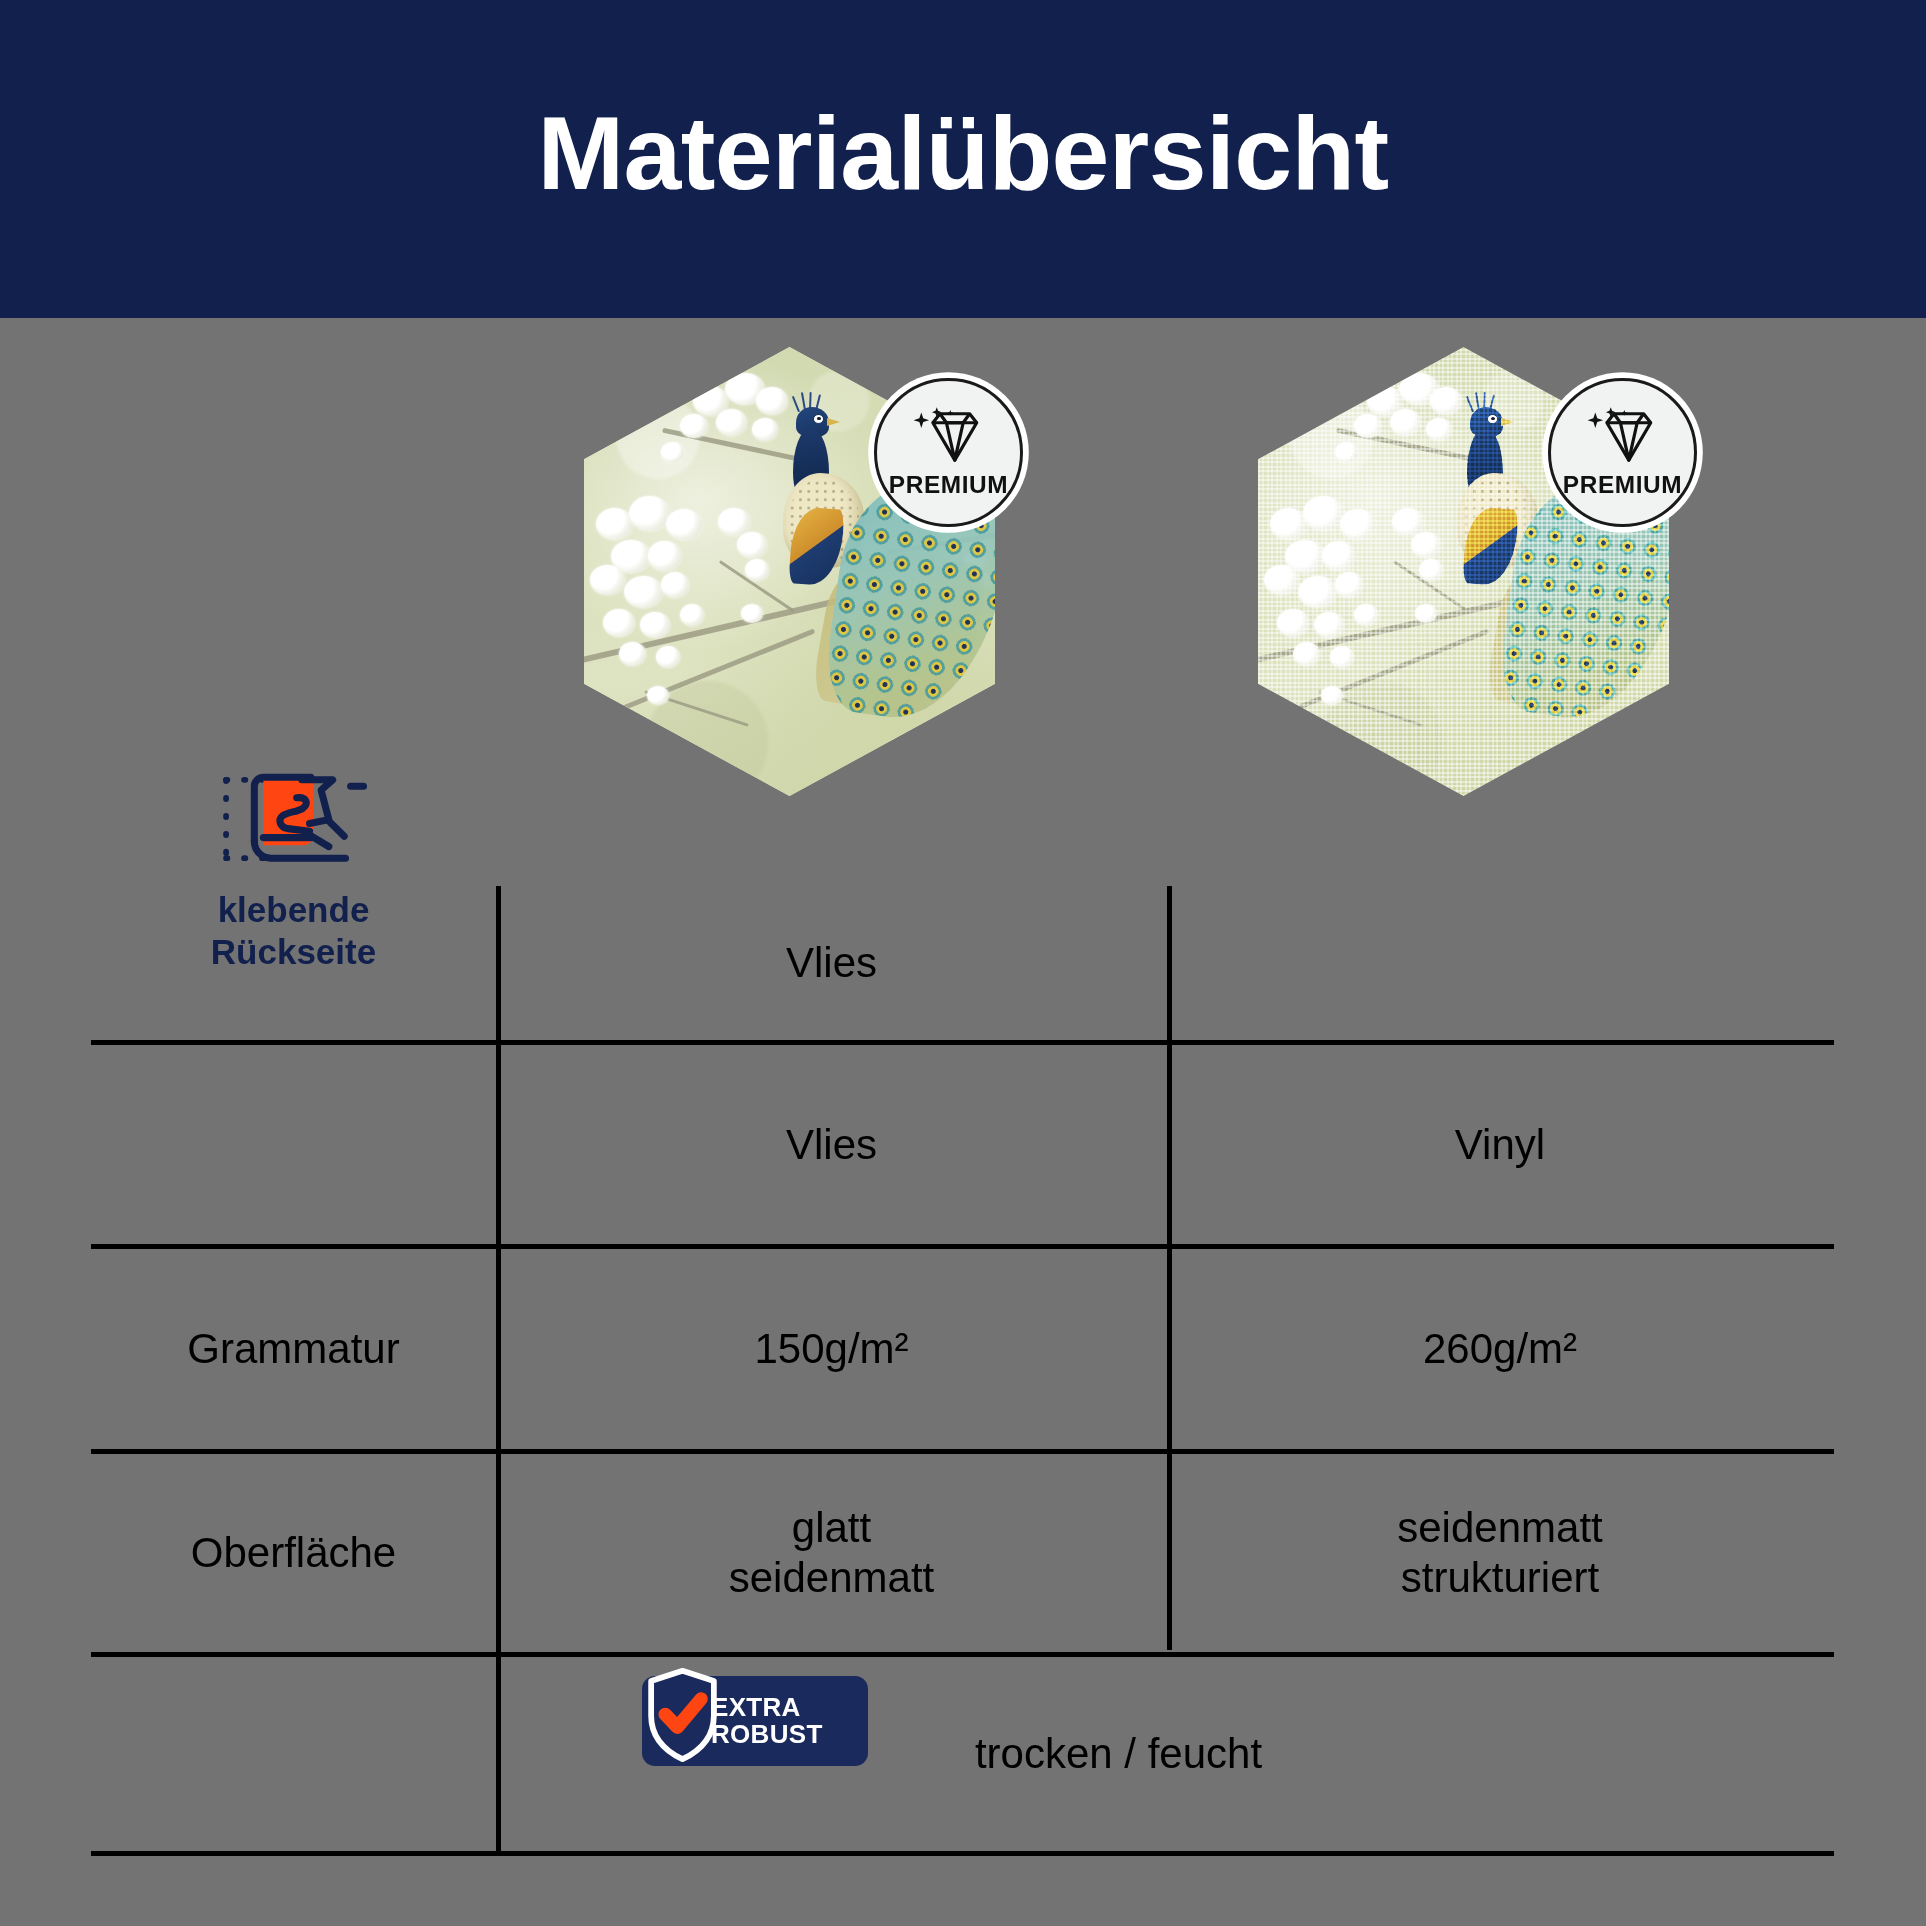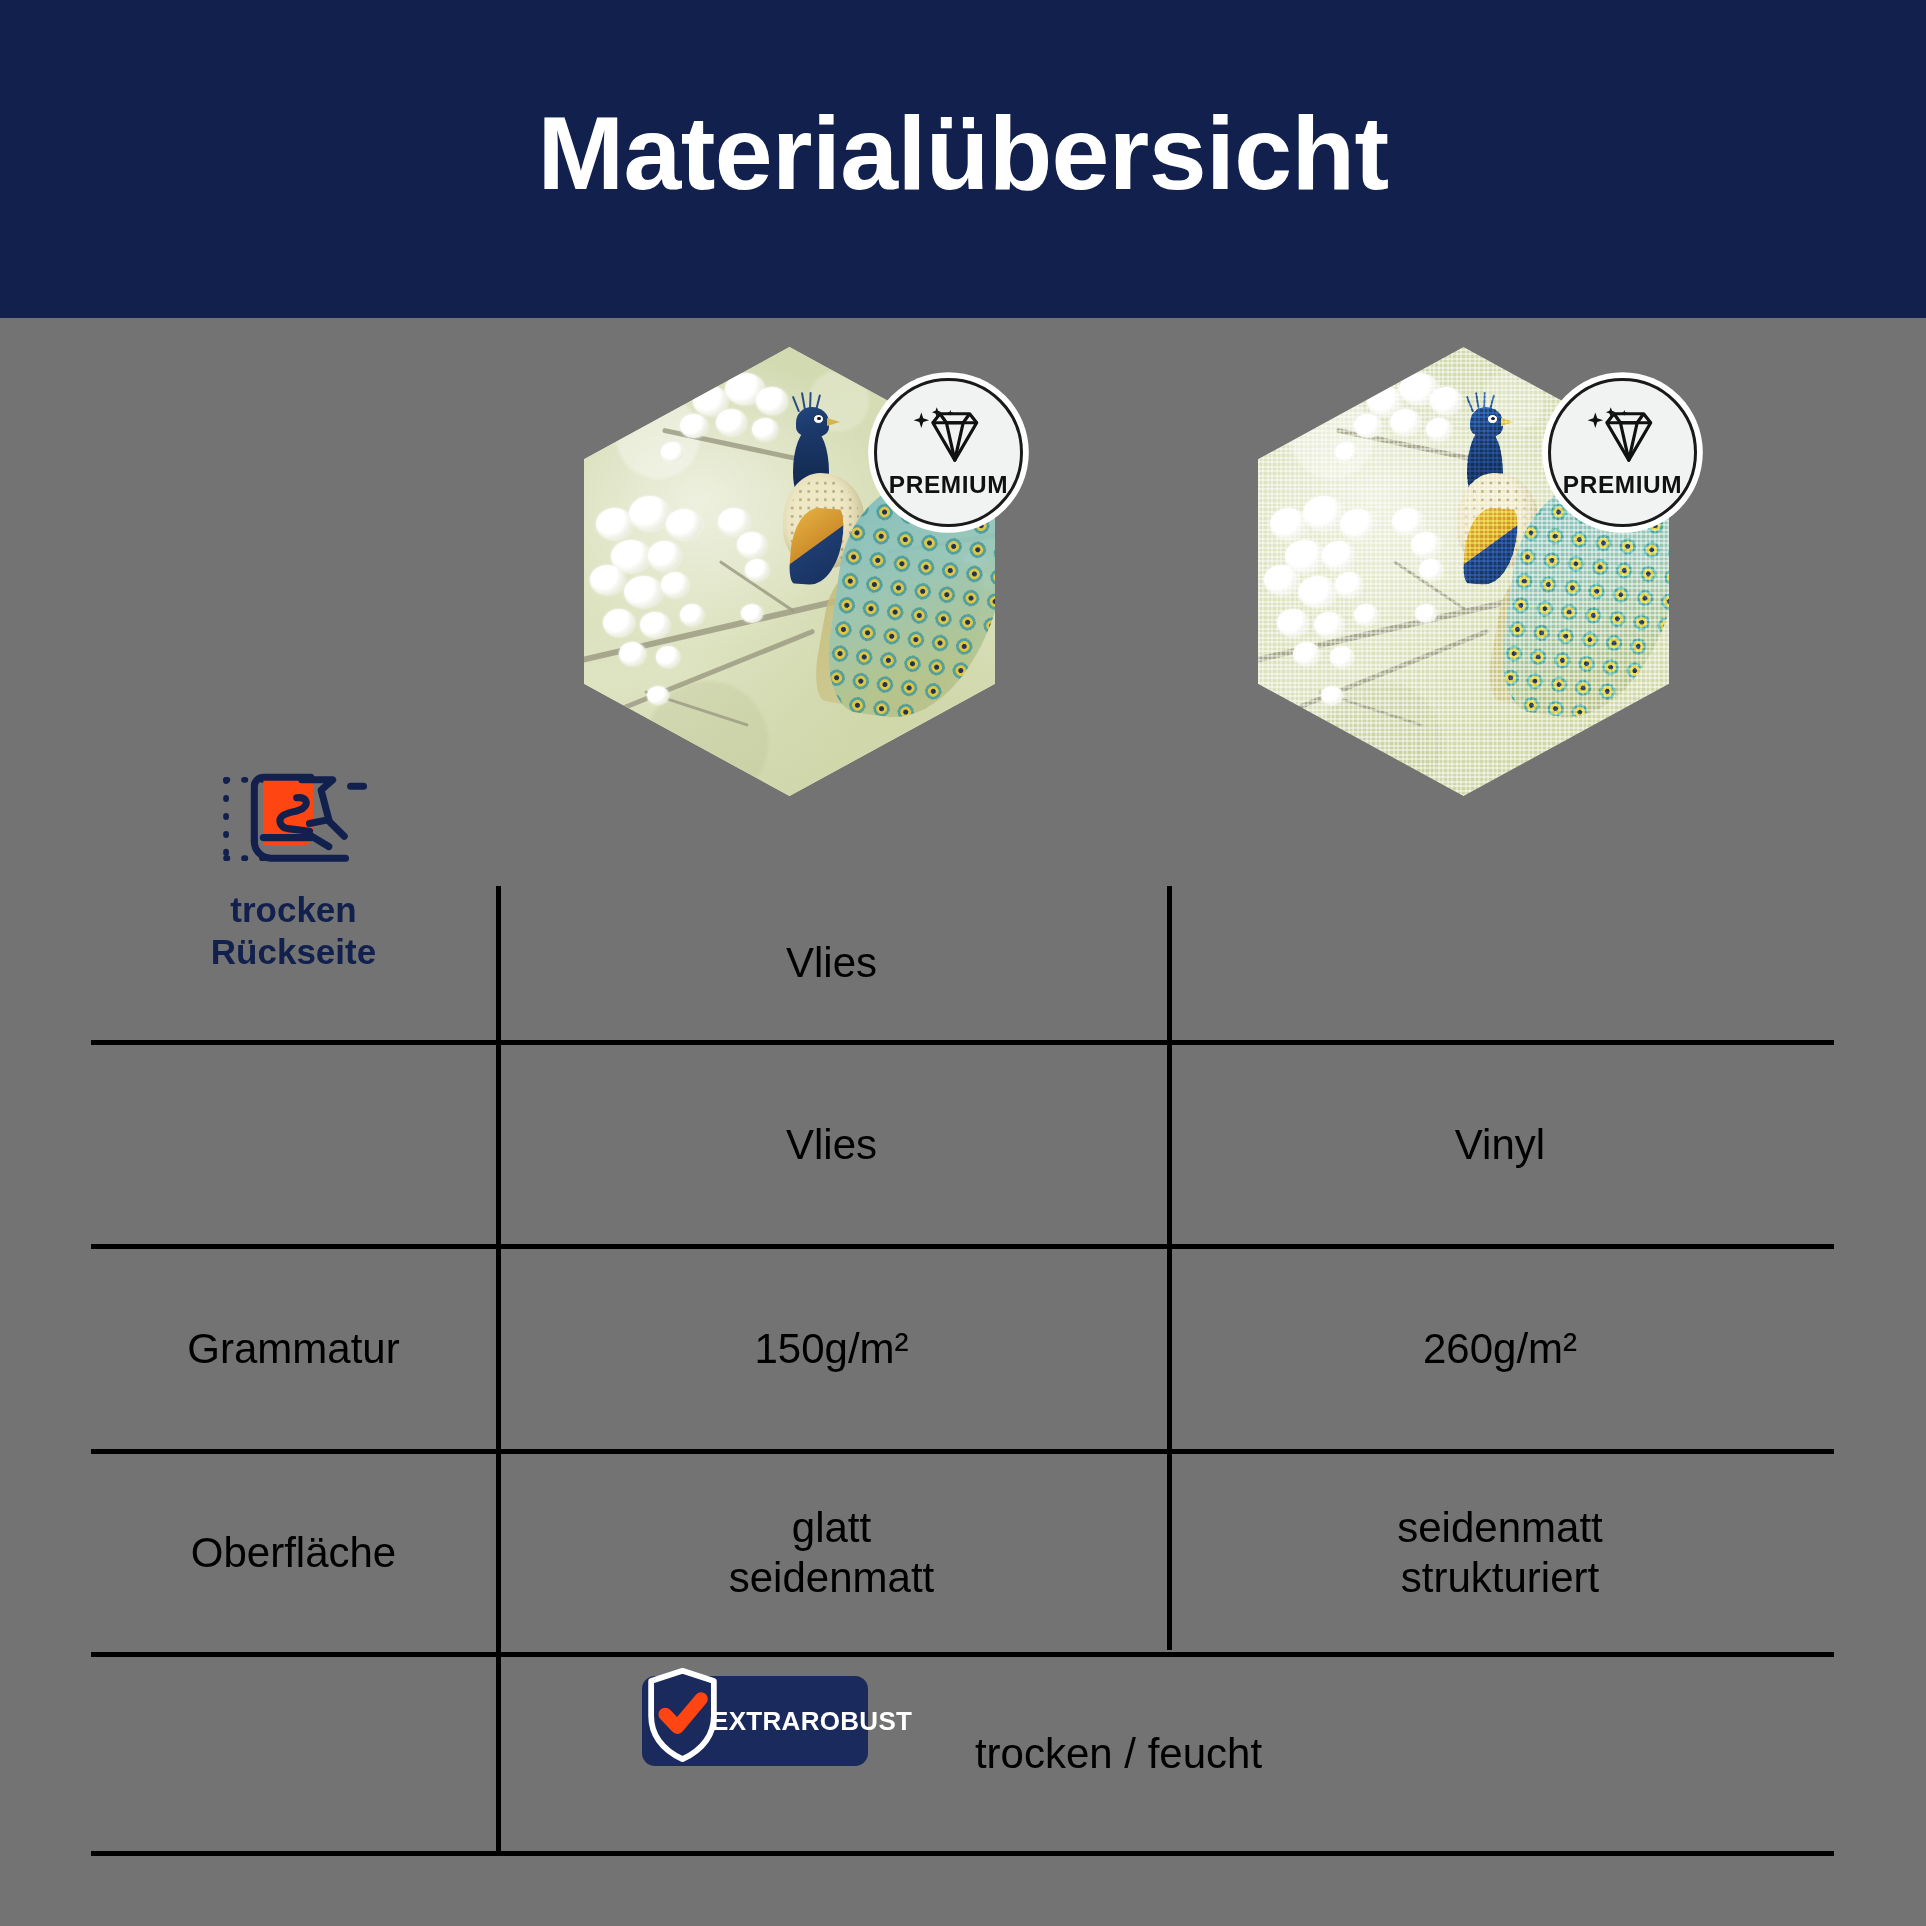--- a/index.html
+++ b/index.html
@@ -259,27 +259,26 @@
     left: 642px; top: 1676px;
     width: 226px; height: 90px;
     background: #1b2a5c;
     border-radius: 13px;
     display: flex;
     align-items: center;
     z-index: 3;
   }
   .robust-text {
     display: flex;
-    flex-direction: row;
+    flex-direction: column;
     justify-content: center;
     margin-left: 69px;
     color: #ffffff;
     font-weight: 800;
     line-height: 1.02;
-    text-align: center;
   }
   .robust-line1 { font-size: 26px; letter-spacing: 0.3px; }
   .robust-line2 { font-size: 26px; letter-spacing: 0.3px; }
   .shield-holder {
     position: absolute;
     left: 5.1px; top: -9px;
     width: 71px; height: 96px;
   }
 </style>
 </head>
@@ -477,21 +476,21 @@
           <path d="M64 130 a26 26 0 0 0 26 26 h116"></path>
 
           <path d="M130 62 c14 -2 20 8 10 16 c-8 6 -24 6 -32 12 c-8 6 -4 18 8 20 l34 4"></path>
           <path d="M150 102 l30 -6 l-12 -46 l18 -16 h-48"></path>
           <path d="M178 96 l26 26"></path>
           <path d="M150 120 l30 18"></path>
         </g>
         <path d="M214 44 h20" stroke="#11204d" stroke-width="11" stroke-linecap="round"></path>
       </svg>
       <div class="sticky-label">
-        <span>trocken</span><br>
+        <span>klebende</span><br>
         <span>Rückseite</span>
       </div>
     </div>
 
     <div class="cell" style="left:405px; top:0px; width:671px; height:154px; flex-direction:column;">
       <span>Vlies</span>
     </div>
 
     <div class="cell" style="left:405px; top:159px; width:671px; height:199px;">Vlies</div>
     <div class="cell" style="left:1076px; top:159px; width:666px; height:199px;">Vinyl</div>

